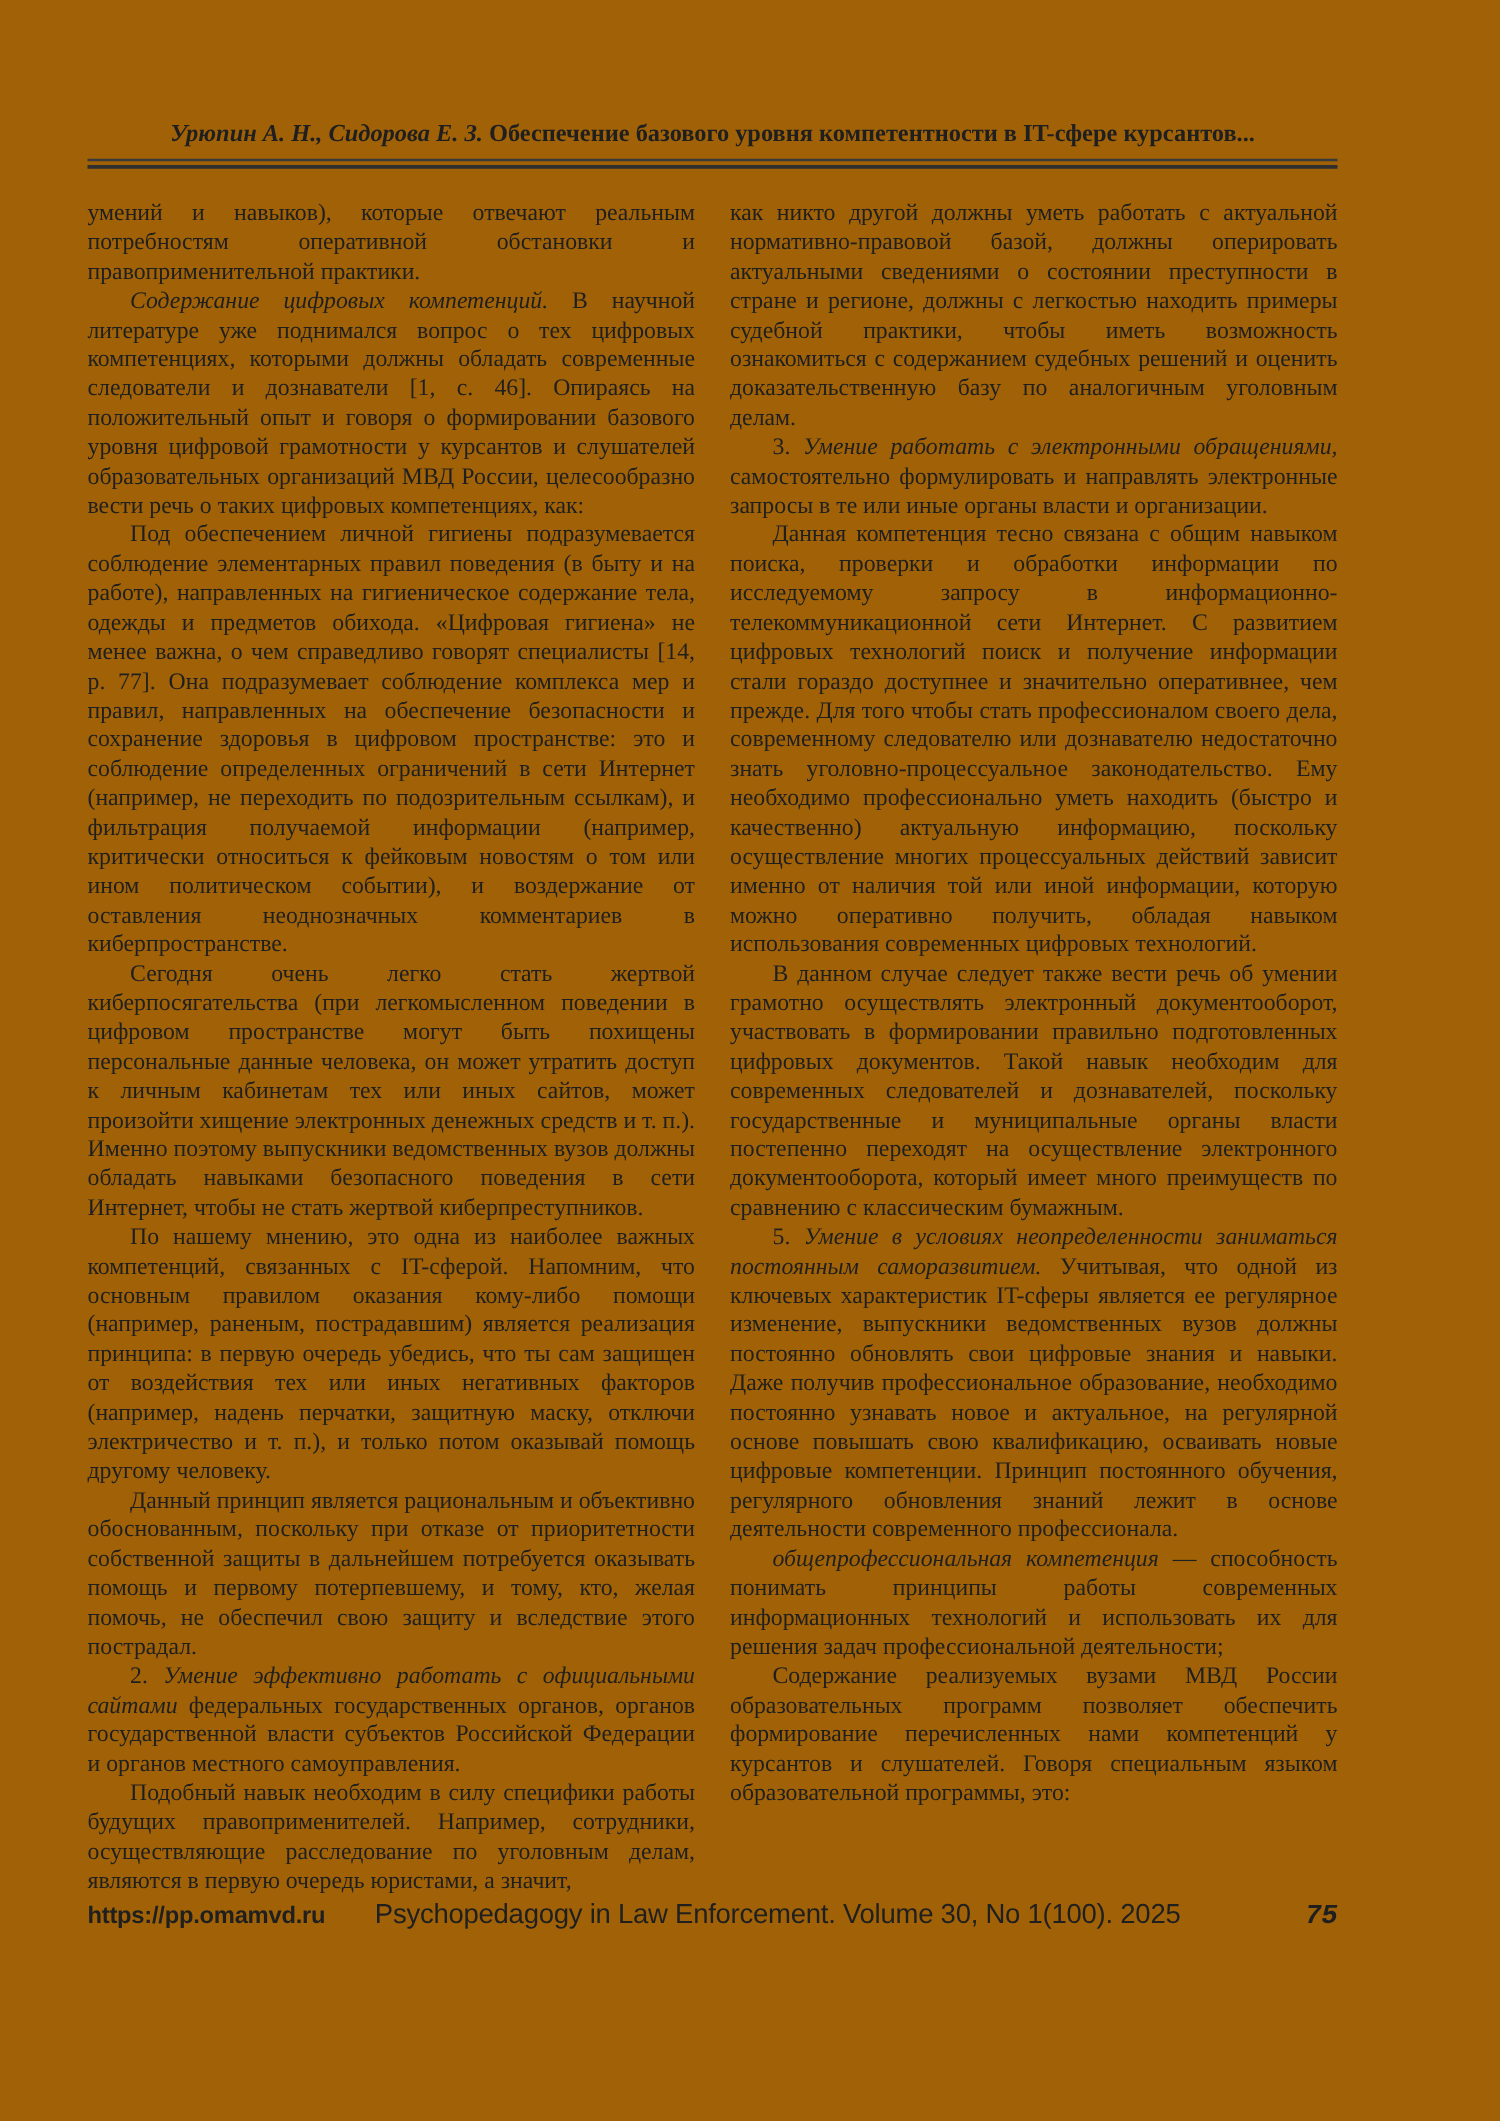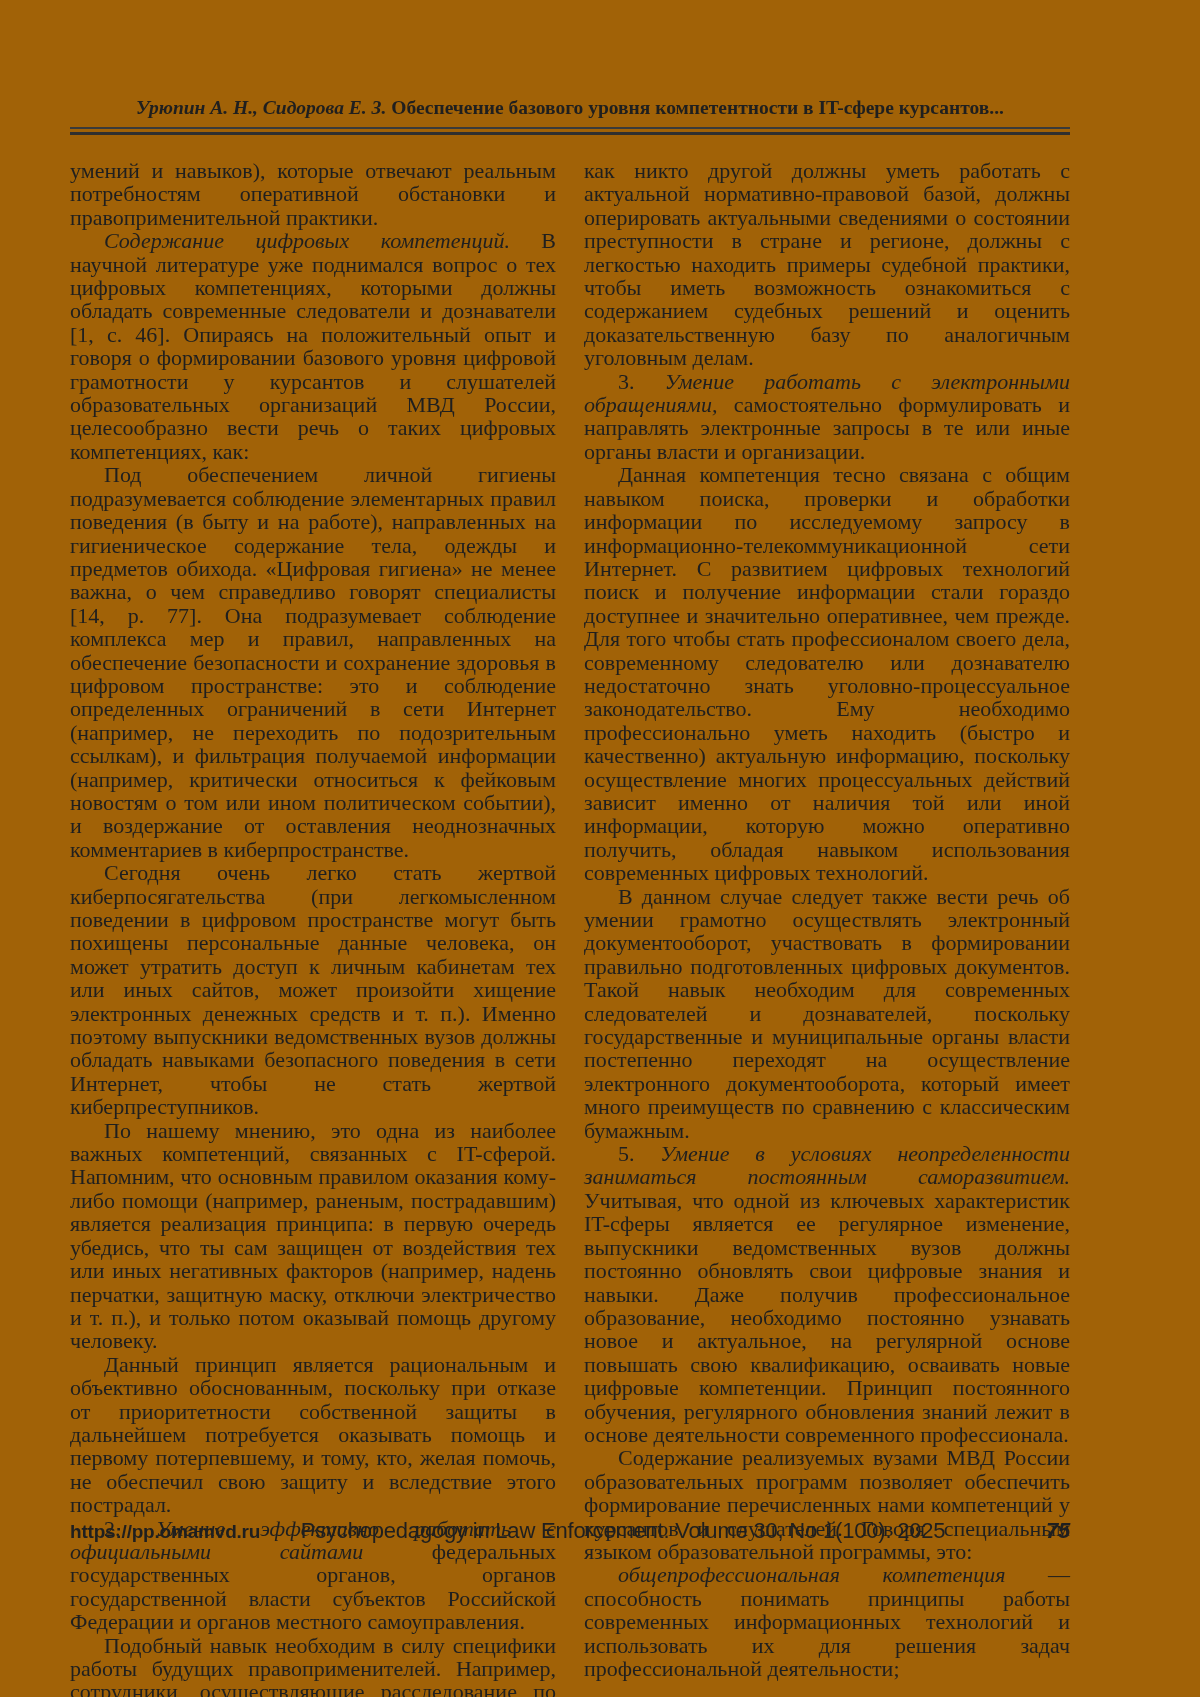--- a/index.html
+++ b/index.html
@@ -28,21 +28,21 @@
     border-bottom:3px solid #2f2f2f;
   }
   .columns{
     display:flex;
     gap:28px;
     margin-top:24px;
   }
   .col{width:486px;}
   .para{
     margin:0;
-    font-size:22px;
+    font-size:19px;
     line-height:23.4px;
     text-align:justify;
     hyphens:auto;
   }
   .para.indent{text-indent:34px;}
   .it{font-style:italic;}
   .bdit{font-weight:normal;font-style:italic;}
   .footer{
     position:absolute;
     left:70px;top:1518px;
@@ -58,21 +58,21 @@
     white-space:nowrap;
   }
   .footer-journal{
     flex:1;
     text-align:center;
     font-size:22px;
     white-space:nowrap;
     padding-right:60px;
   }
   .footer-page{
-    font-family:Liberation Sans, sans-serif;
+    font-family:Liberation Mono, monospace;
     font-size:22px;
     font-weight:bold;
     font-style:italic;
   }
 </style>
 </head>
 <body>
 
 <div class="page">
   <div class="content">
@@ -95,22 +95,22 @@
           <p class="para indent" lang="ru"><span>Данный принцип является рациональным и объективно обоснованным, поскольку при отказе от приоритетности собственной защиты в дальнейшем потребуется оказывать помощь и первому потерпевшему, и тому, кто, желая помочь, не обеспечил свою защиту и вследствие этого пострадал.</span></p>
           <p class="para indent" lang="ru"><span>2. </span><span class="it">Умение эффективно работать с официальными сайтами</span><span> федеральных государственных органов, органов государственной власти субъектов Российской Федерации и органов местного самоуправления.</span></p>
           <p class="para indent" lang="ru"><span>Подобный навык необходим в силу специфики работы будущих правоприменителей. Например, сотрудники, осуществляющие расследование по уголовным делам, являются в первую очередь юристами, а значит,</span></p>
         </div>
       <div class="col">
           <p class="para" lang="ru"><span>как никто другой должны уметь работать с актуальной нормативно-правовой базой, должны оперировать актуальными сведениями о состоянии преступности в стране и регионе, должны с легкостью находить примеры судебной практики, чтобы иметь возможность ознакомиться с содержанием судебных решений и оценить доказательственную базу по аналогичным уголовным делам.</span></p>
           <p class="para indent" lang="ru"><span>3. </span><span class="it">Умение работать с электронными обращениями,</span><span> самостоятельно формулировать и направлять электронные запросы в те или иные органы власти и организации.</span></p>
           <p class="para indent" lang="ru"><span>Данная компетенция тесно связана с общим навыком поиска, проверки и обработки информации по исследуемому запросу в информационно-телекоммуникационной сети Интернет. С развитием цифровых технологий поиск и получение информации стали гораздо доступнее и значительно оперативнее, чем прежде. Для того чтобы стать профессионалом своего дела, современному следователю или дознавателю недостаточно знать уголовно-процессуальное законодательство. Ему необходимо профессионально уметь находить (быстро и качественно) актуальную информацию, поскольку осуществление многих процессуальных действий зависит именно от наличия той или иной информации, которую можно оперативно получить, обладая навыком использования современных цифровых технологий.</span></p>
           <p class="para indent" lang="ru"><span>В данном случае следует также вести речь об умении грамотно осуществлять электронный документооборот, участвовать в формировании правильно подготовленных цифровых документов. Такой навык необходим для современных следователей и дознавателей, поскольку государственные и муниципальные органы власти постепенно переходят на осуществление электронного документооборота, который имеет много преимуществ по сравнению с классическим бумажным.</span></p>
           <p class="para indent" lang="ru"><span>5. </span><span class="it">Умение в условиях неопределенности заниматься постоянным саморазвитием.</span><span> Учитывая, что одной из ключевых характеристик IT-сферы является ее регулярное изменение, выпускники ведомственных вузов должны постоянно обновлять свои цифровые знания и навыки. Даже получив профессиональное образование, необходимо постоянно узнавать новое и актуальное, на регулярной основе повышать свою квалификацию, осваивать новые цифровые компетенции. Принцип постоянного обучения, регулярного обновления знаний лежит в основе деятельности современного профессионала.</span></p>
+          <p class="para indent" lang="ru"><span class="it">общепрофессиональная компетенция</span><span> — способность понимать принципы работы современных информационных технологий и использовать их для решения задач профессиональной деятельности;</span></p>
           <p class="para indent" lang="ru"><span>Содержание реализуемых вузами МВД России образовательных программ позволяет обеспечить формирование перечисленных нами компетенций у курсантов и слушателей. Говоря специальным языком образовательной программы, это:</span></p>
-          <p class="para indent" lang="ru"><span class="it">общепрофессиональная компетенция</span><span> — способность понимать принципы работы современных информационных технологий и использовать их для решения задач профессиональной деятельности;</span></p>
         </div>
     </div>
 
   </div>
 
   <div class="footer">
     <span class="footer-url">https://pp.omamvd.ru</span>
     <span class="footer-journal">Psychopedagogy in Law Enforcement. Volume 30, No 1(100). 2025</span>
     <span class="footer-page">75</span>
   </div>

